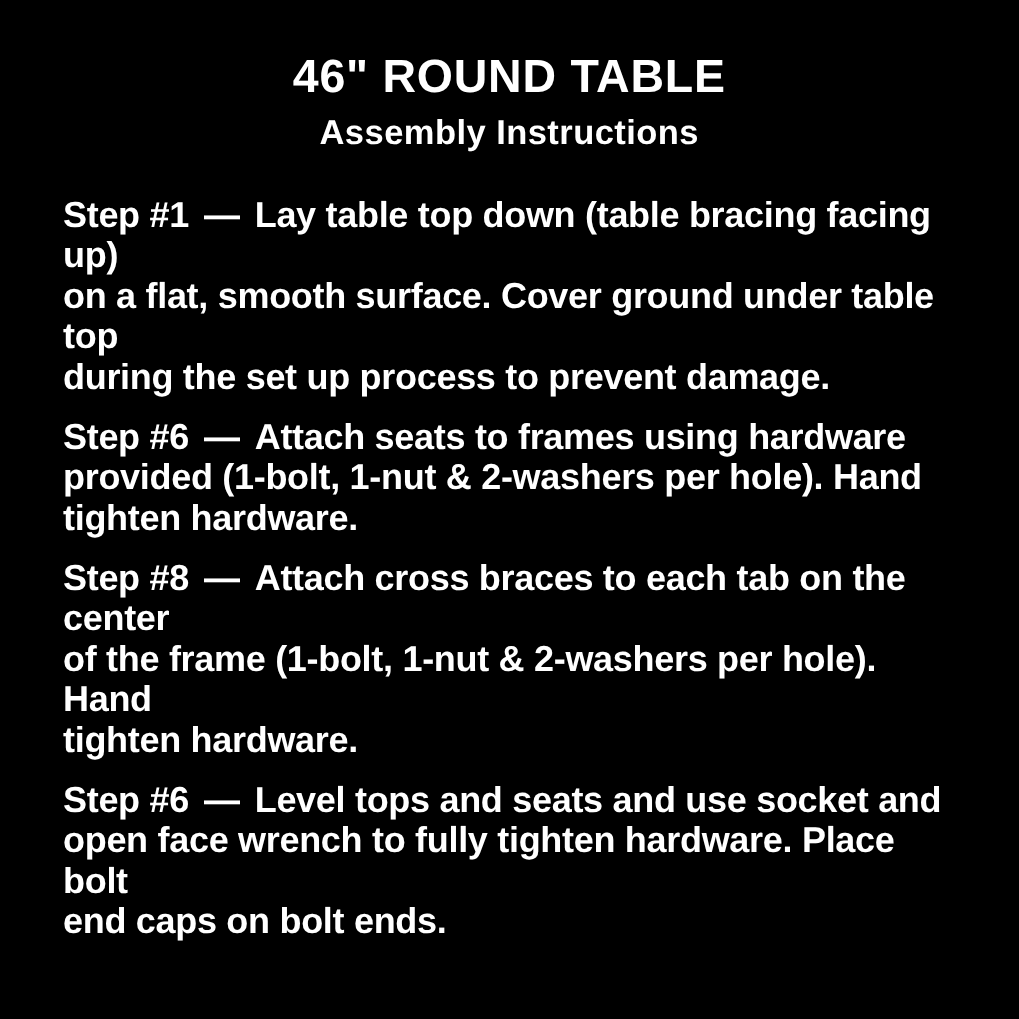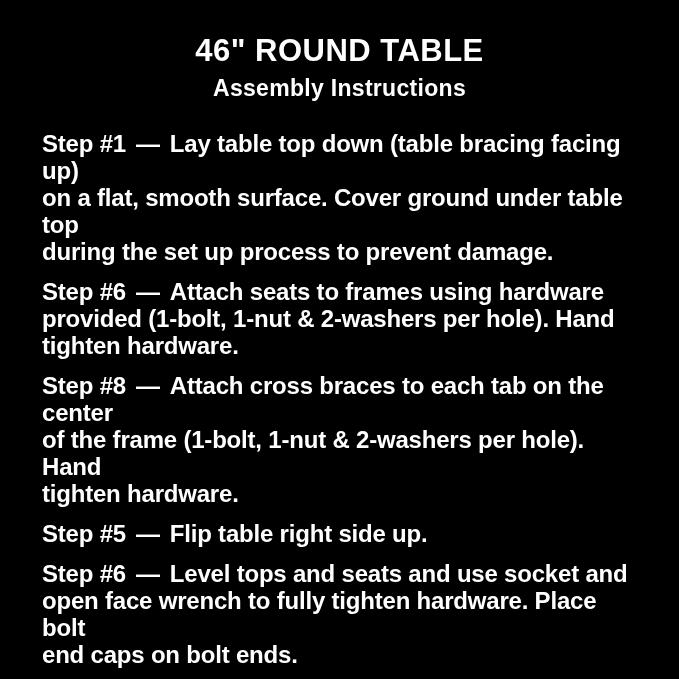--- a/index.html
+++ b/index.html
@@ -60,19 +60,18 @@
 
   <div class="steps">
 
     <p class="step"><span>Step #1</span><span class="dash">—</span><span>Lay table top down (table bracing facing up)<br>on a flat, smooth surface. Cover ground under table top<br>during the set up process to prevent damage.</span></p>
 
 
     <p class="step"><span>Step #6</span><span class="dash">—</span><span>Attach seats to frames using hardware<br>provided (1-bolt, 1-nut &amp; 2-washers per hole). Hand<br>tighten hardware.</span></p>
 
     <p class="step"><span>Step #8</span><span class="dash">—</span><span>Attach cross braces to each tab on the center<br>of the frame (1-bolt, 1-nut &amp; 2-washers per hole). Hand<br>tighten hardware.</span></p>
 
-    <p class="step"><span>Step #5</span><span class="dash">—</span><span>Flip table right side up.</span></p>
 
     <p class="step"><span>Step #6</span><span class="dash">—</span><span>Level tops and seats and use socket and<br>open face wrench to fully tighten hardware. Place bolt<br>end caps on bolt ends.</span></p>
 
   </div>
 
 </div>
 
 </body></html>

